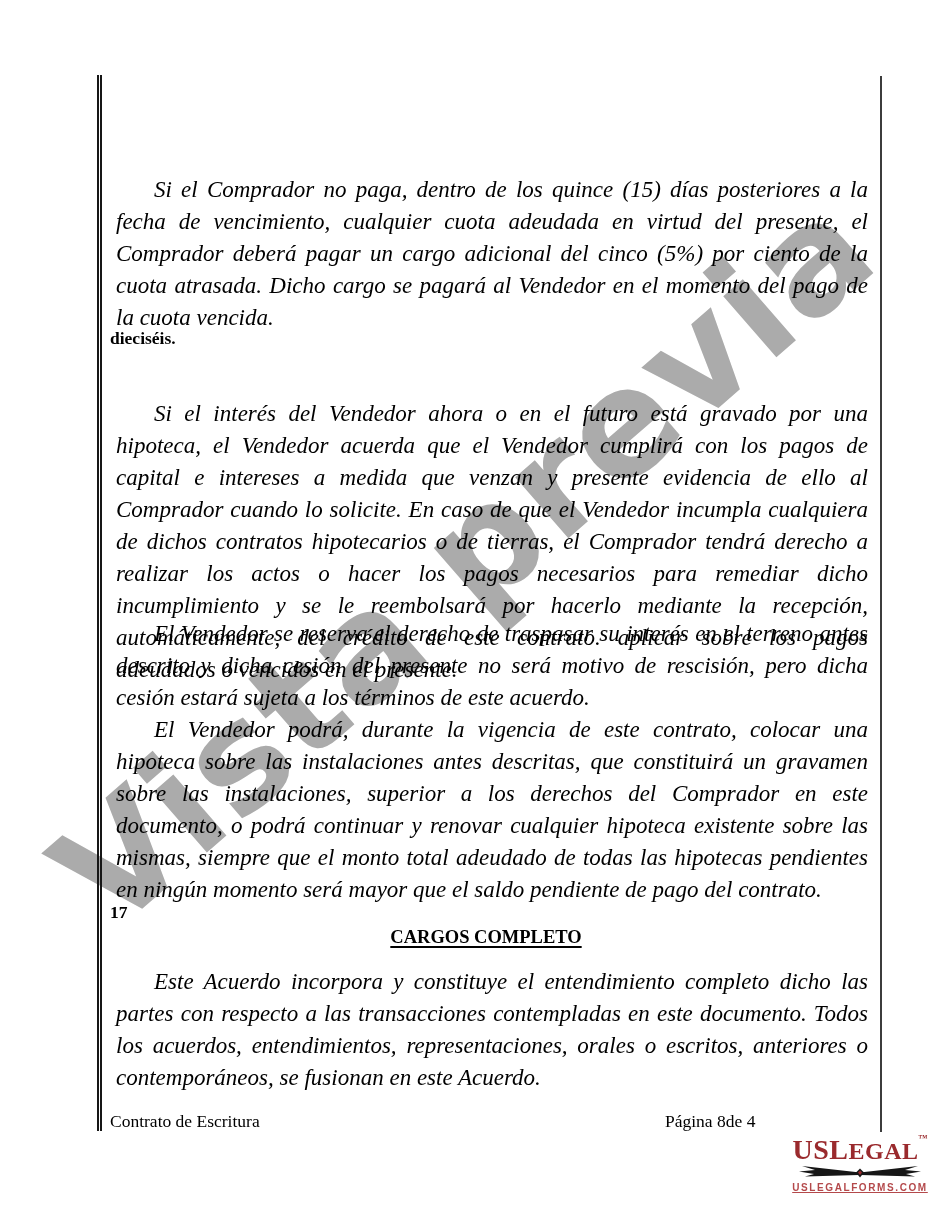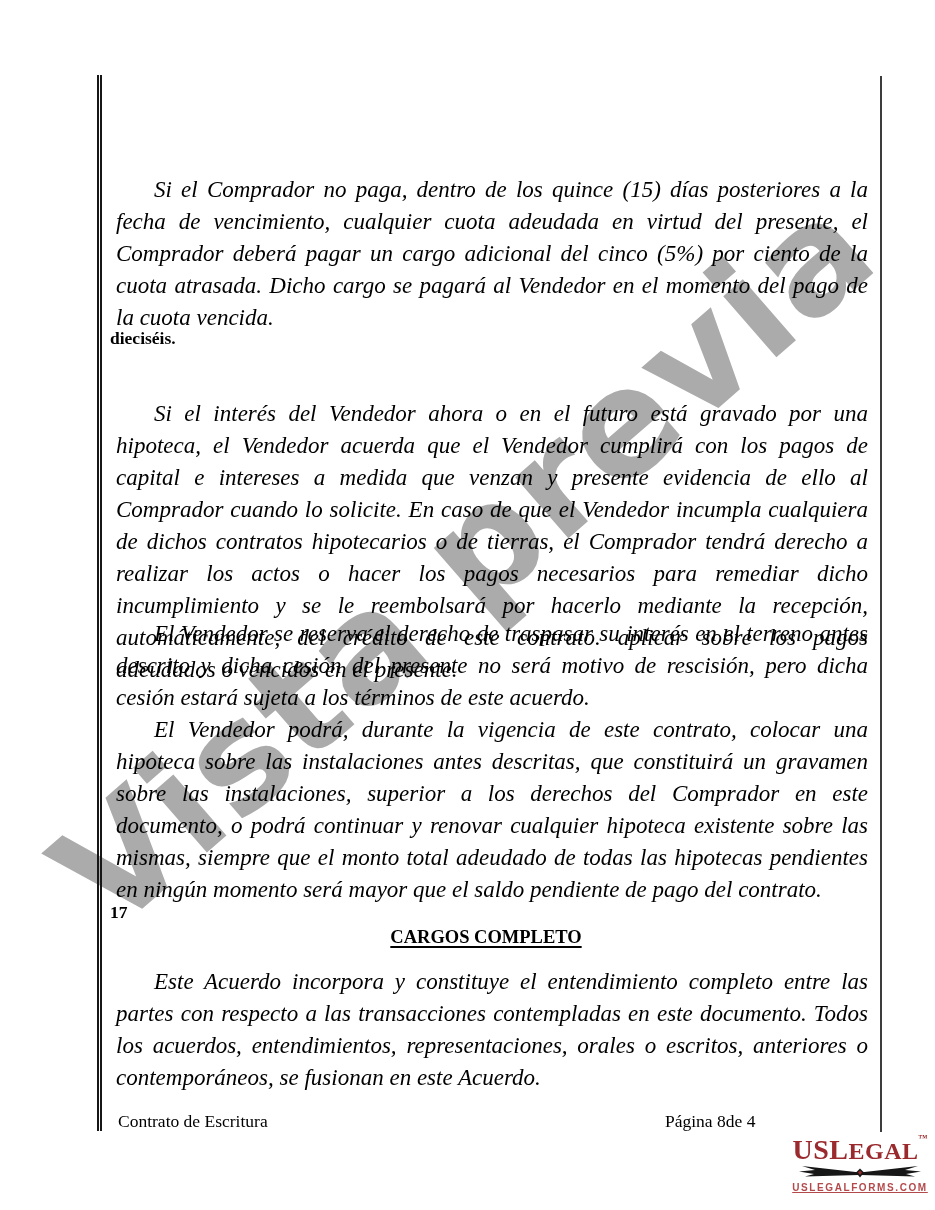--- a/index.html
+++ b/index.html
@@ -86,23 +86,23 @@
   <p class="body block" style="top:392px;">Si el interés del Vendedor ahora o en el futuro está gravado por una hipoteca, el Vendedor acuerda que el Vendedor cumplirá con los pagos de capital e intereses a medida que venzan y presente evidencia de ello al Comprador cuando lo solicite. En caso de que el Vendedor incumpla cualquiera de dichos contratos hipotecarios o de tierras, el Comprador tendrá derecho a realizar los actos o hacer los pagos necesarios para remediar dicho incumplimiento y se le reembolsará por hacerlo mediante la recepción, automáticamente, del crédito de este contrato. aplicar sobre los pagos adeudados o vencidos en el presente.</p>
 
   <p class="body block" style="top:612px;">El Vendedor se reserva el derecho de traspasar su interés en el terreno antes descrito y dicha cesión del presente no será motivo de rescisión, pero dicha cesión estará sujeta a los términos de este acuerdo.</p>
 
   <p class="body block" style="top:708px;">El Vendedor podrá, durante la vigencia de este contrato, colocar una hipoteca sobre las instalaciones antes descritas, que constituirá un gravamen sobre las instalaciones, superior a los derechos del Comprador en este documento, o podrá continuar y renovar cualquier hipoteca existente sobre las mismas, siempre que el monto total adeudado de todas las hipotecas pendientes en ningún momento será mayor que el saldo pendiente de pago del contrato.</p>
 
   <div class="secnum block" style="top:901px;">17</div>
 
   <h2 class="heading block" style="top:924px;">CARGOS COMPLETO</h2>
 
-  <p class="body block" style="top:960px;">Este Acuerdo incorpora y constituye el entendimiento completo entre las partes con respecto a las transacciones contempladas en este documento. Todos los acuerdos, entendimientos, representaciones, orales o escritos, anteriores o contemporáneos, se fusionan en este Acuerdo.</p>
+  <p class="body block" style="top:960px;">Este Acuerdo incorpora y constituye el entendimiento completo dicho las partes con respecto a las transacciones contempladas en este documento. Todos los acuerdos, entendimientos, representaciones, orales o escritos, anteriores o contemporáneos, se fusionan en este Acuerdo.</p>
 
-  <div class="footer-text" style="left:118px; top:1105px;">Contrato de Escritura</div>
+  <div class="footer-text" style="left:110px; top:1105px;">Contrato de Escritura</div>
 
   <div class="footer-text" style="left:665px; top:1105px;">Página 8de 4</div>
 
   <div class="logo">
     <div class="logo-word"><span class="lg-big">USL</span><span class="lg-small">EGAL</span><span class="lg-tm">™</span></div>
     <svg class="logo-wings" viewBox="0 0 248 30">
       <path d="M124 15 L8 2 L34 10 L2 13 L32 18 L14 23 L122 20 Z" fill="#161616"></path>
       <path d="M124 15 L240 2 L214 10 L246 13 L216 18 L234 23 L126 20 Z" fill="#161616"></path>
       <path d="M124 7 L132 15 L124 25 L116 15 Z" fill="#161616"></path>
       <path d="M124 11 L128 15 L124 20 L120 15 Z" fill="#9a2a2d"></path>

